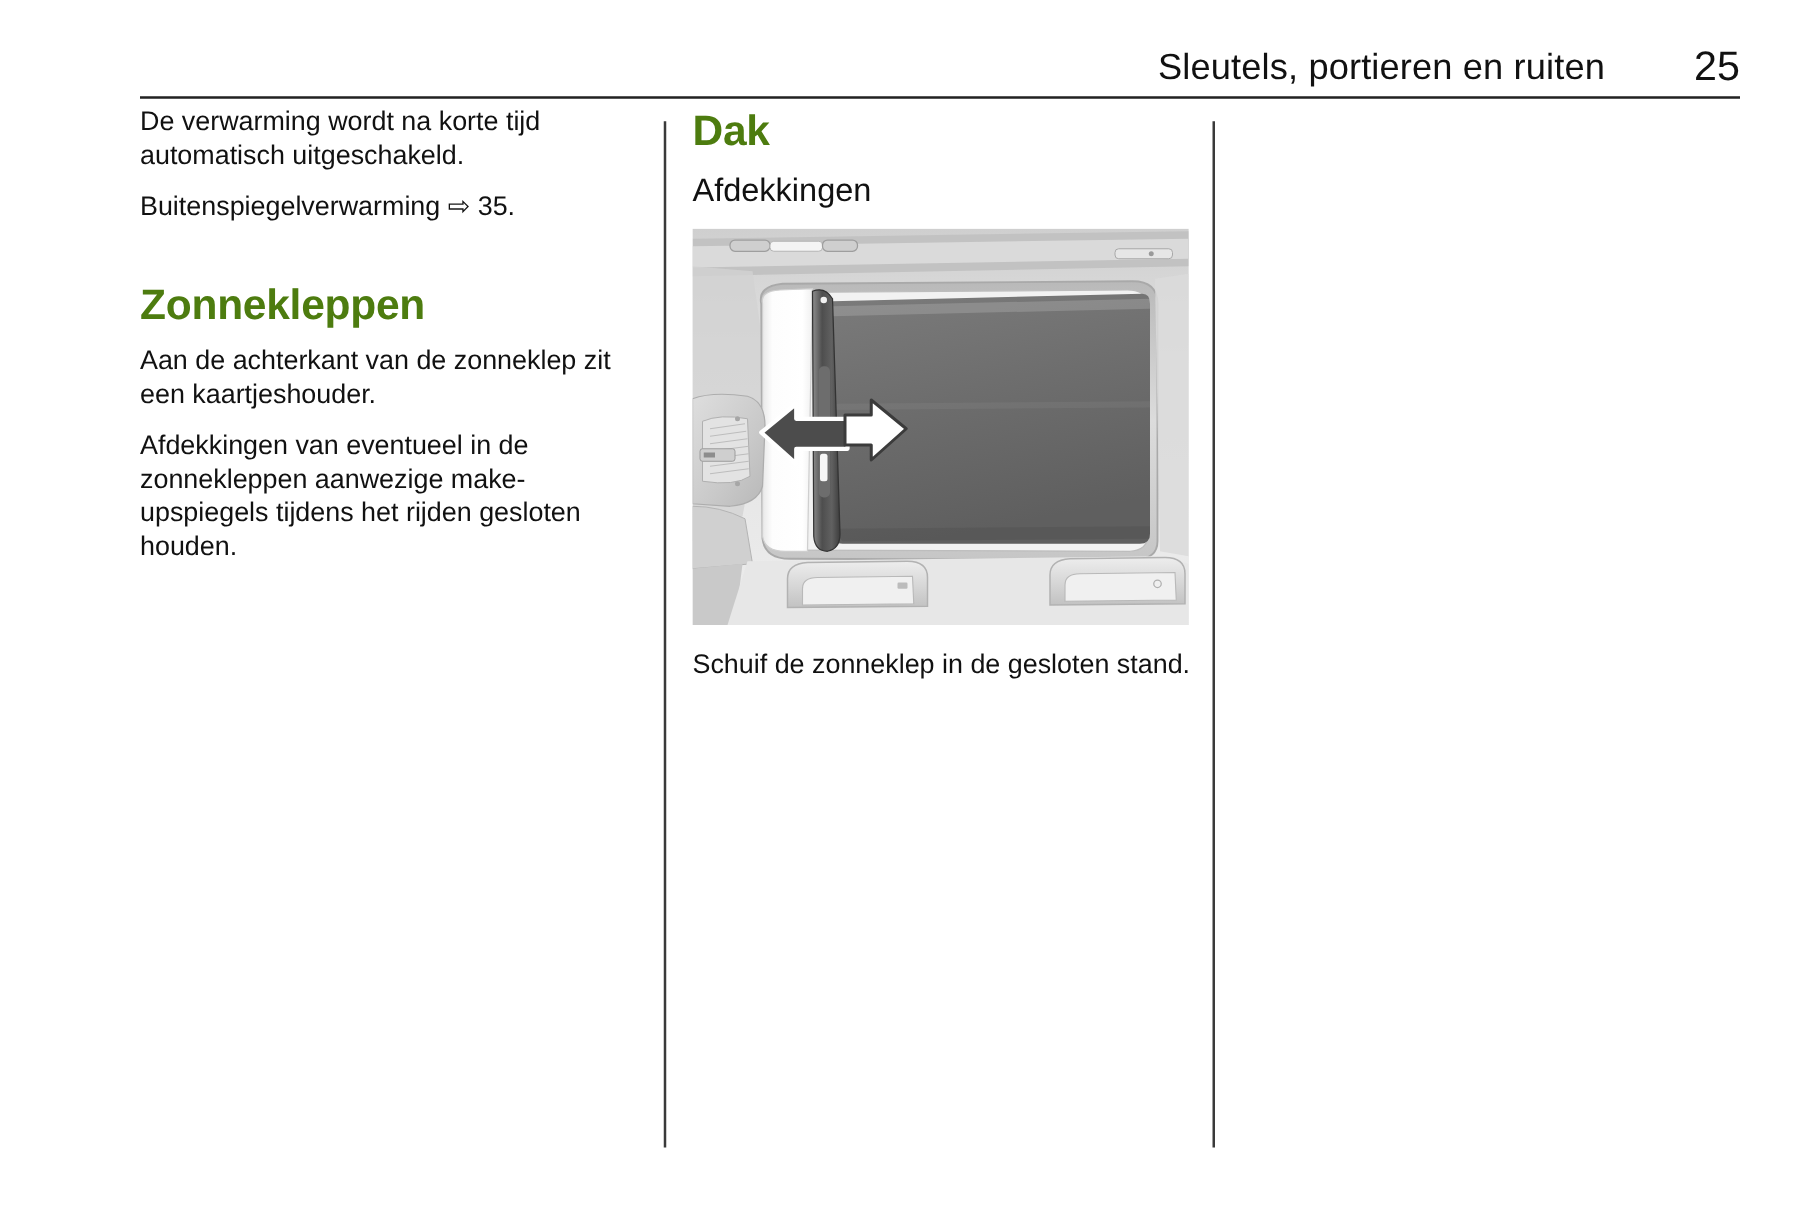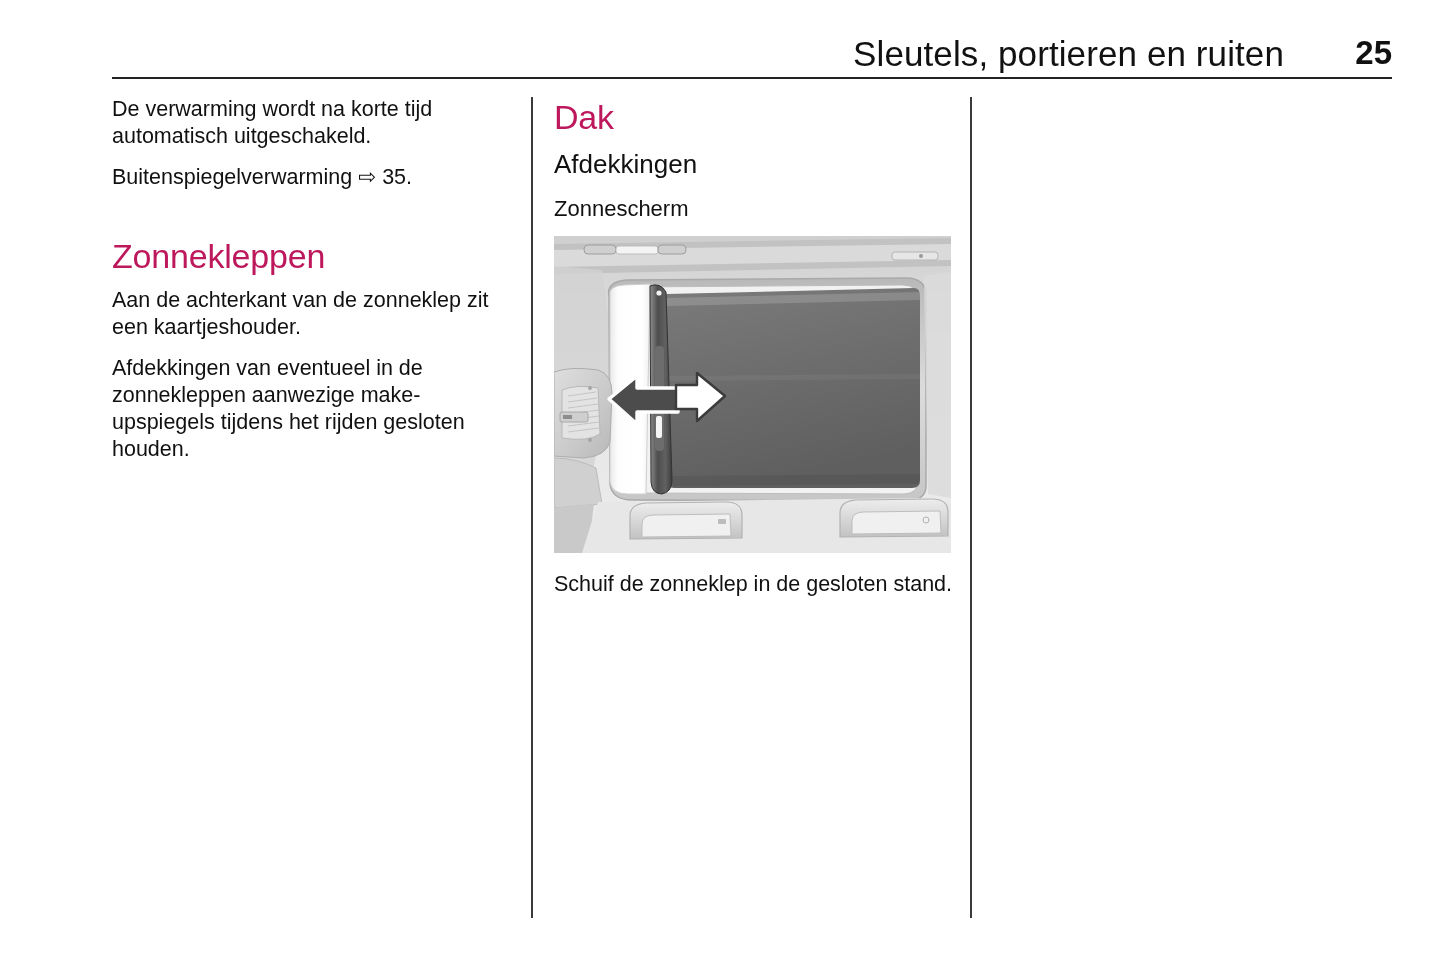--- a/index.html
+++ b/index.html
@@ -21,33 +21,33 @@
     position: absolute;
     left: 112px;
     top: 36px;
     width: 1280px;
     height: 44px;
   }
   #header-title {
     position: absolute;
     right: 108px;
     top: 0;
-    font-size: 35px;
+    font-size: 29px;
     line-height: 36px;
     letter-spacing: 0.1px;
     white-space: nowrap;
     color: #111111;
   }
   #page-number {
     position: absolute;
     right: 0;
     top: -3px;
     font-size: 33px;
     line-height: 40px;
-    font-weight: bold;
+    font-weight: normal;
     color: #111111;
   }
   #header-rule {
     position: absolute;
     left: 112px;
     top: 77px;
     width: 1280px;
     height: 2px;
     background: #222222;
   }
@@ -59,38 +59,38 @@
     width: 2px;
     height: 821px;
     background: #3a3a3a;
   }
   #col-rule-1 { left: 531px; }
   #col-rule-2 { left: 970px; }
 
   
   .column {
     position: absolute;
-    top: 96px;
+    top: 84px;
   }
   #column-left  { left: 112px; width: 400px; }
   #column-mid   { left: 554px; width: 400px; }
 
   p.body-text {
     margin: 0 0 14px 0;
     font-size: 21.5px;
     line-height: 27px;
     color: #111111;
   }
   h1.h-section {
     margin: 0 0 10px 0;
     font-size: 34px;
     line-height: 42px;
-    font-weight: normal;
+    font-weight: bold;
     letter-spacing: -0.2px;
-    color: #be185d;
+    color: #4d7c0f;
   }
   h2.h-sub {
     margin: 0 0 14px 0;
     font-size: 26px;
     line-height: 33px;
     font-weight: normal;
     color: #111111;
   }
   h3.h-subsub {
     margin: 0 0 13px 0;
@@ -129,21 +129,20 @@
   <p class="body-text">Buitenspiegelverwarming ⇨ 35.</p>
   <div class="spacer-before-heading"></div>
   <h1 class="h-section">Zonnekleppen</h1>
   <p class="body-text">Aan de achterkant van de zonneklep zit een kaartjeshouder.</p>
   <p class="body-text">Afdekkingen van eventueel in de zonnekleppen aanwezige make-upspiegels tijdens het rijden gesloten houden.</p>
 </div>
 
 <div class="column" id="column-mid">
   <h1 class="h-section">Dak</h1>
   <h2 class="h-sub">Afdekkingen</h2>
-  <h3 class="h-subsub">Zonnescherm</h3>
 
   <div id="illustration">
     <svg viewBox="0 0 397 317" xmlns="http://www.w3.org/2000/svg">
       <defs>
         <linearGradient id="gGlass" x1="0" y1="0" x2="0.25" y2="1">
           <stop offset="0%" stop-color="#7b7b7b"></stop>
           <stop offset="45%" stop-color="#6e6e6e"></stop>
           <stop offset="100%" stop-color="#5f5f5f"></stop>
         </linearGradient>
         <linearGradient id="gHeadliner" x1="0" y1="0" x2="0" y2="1">

